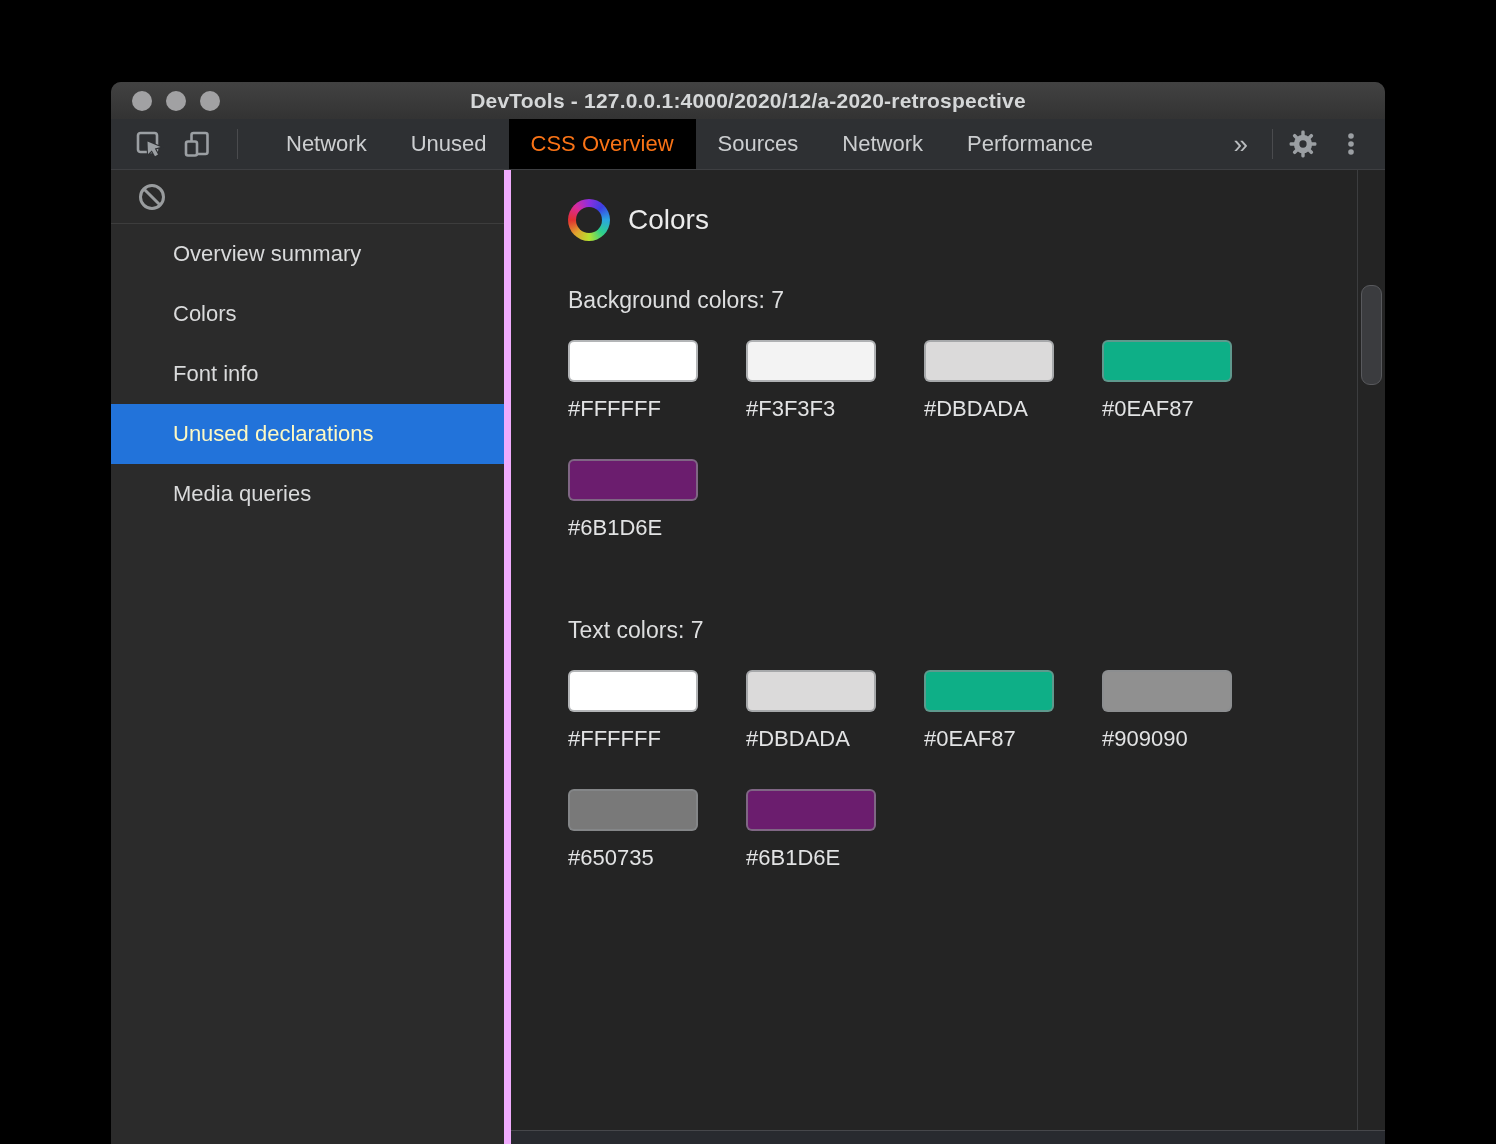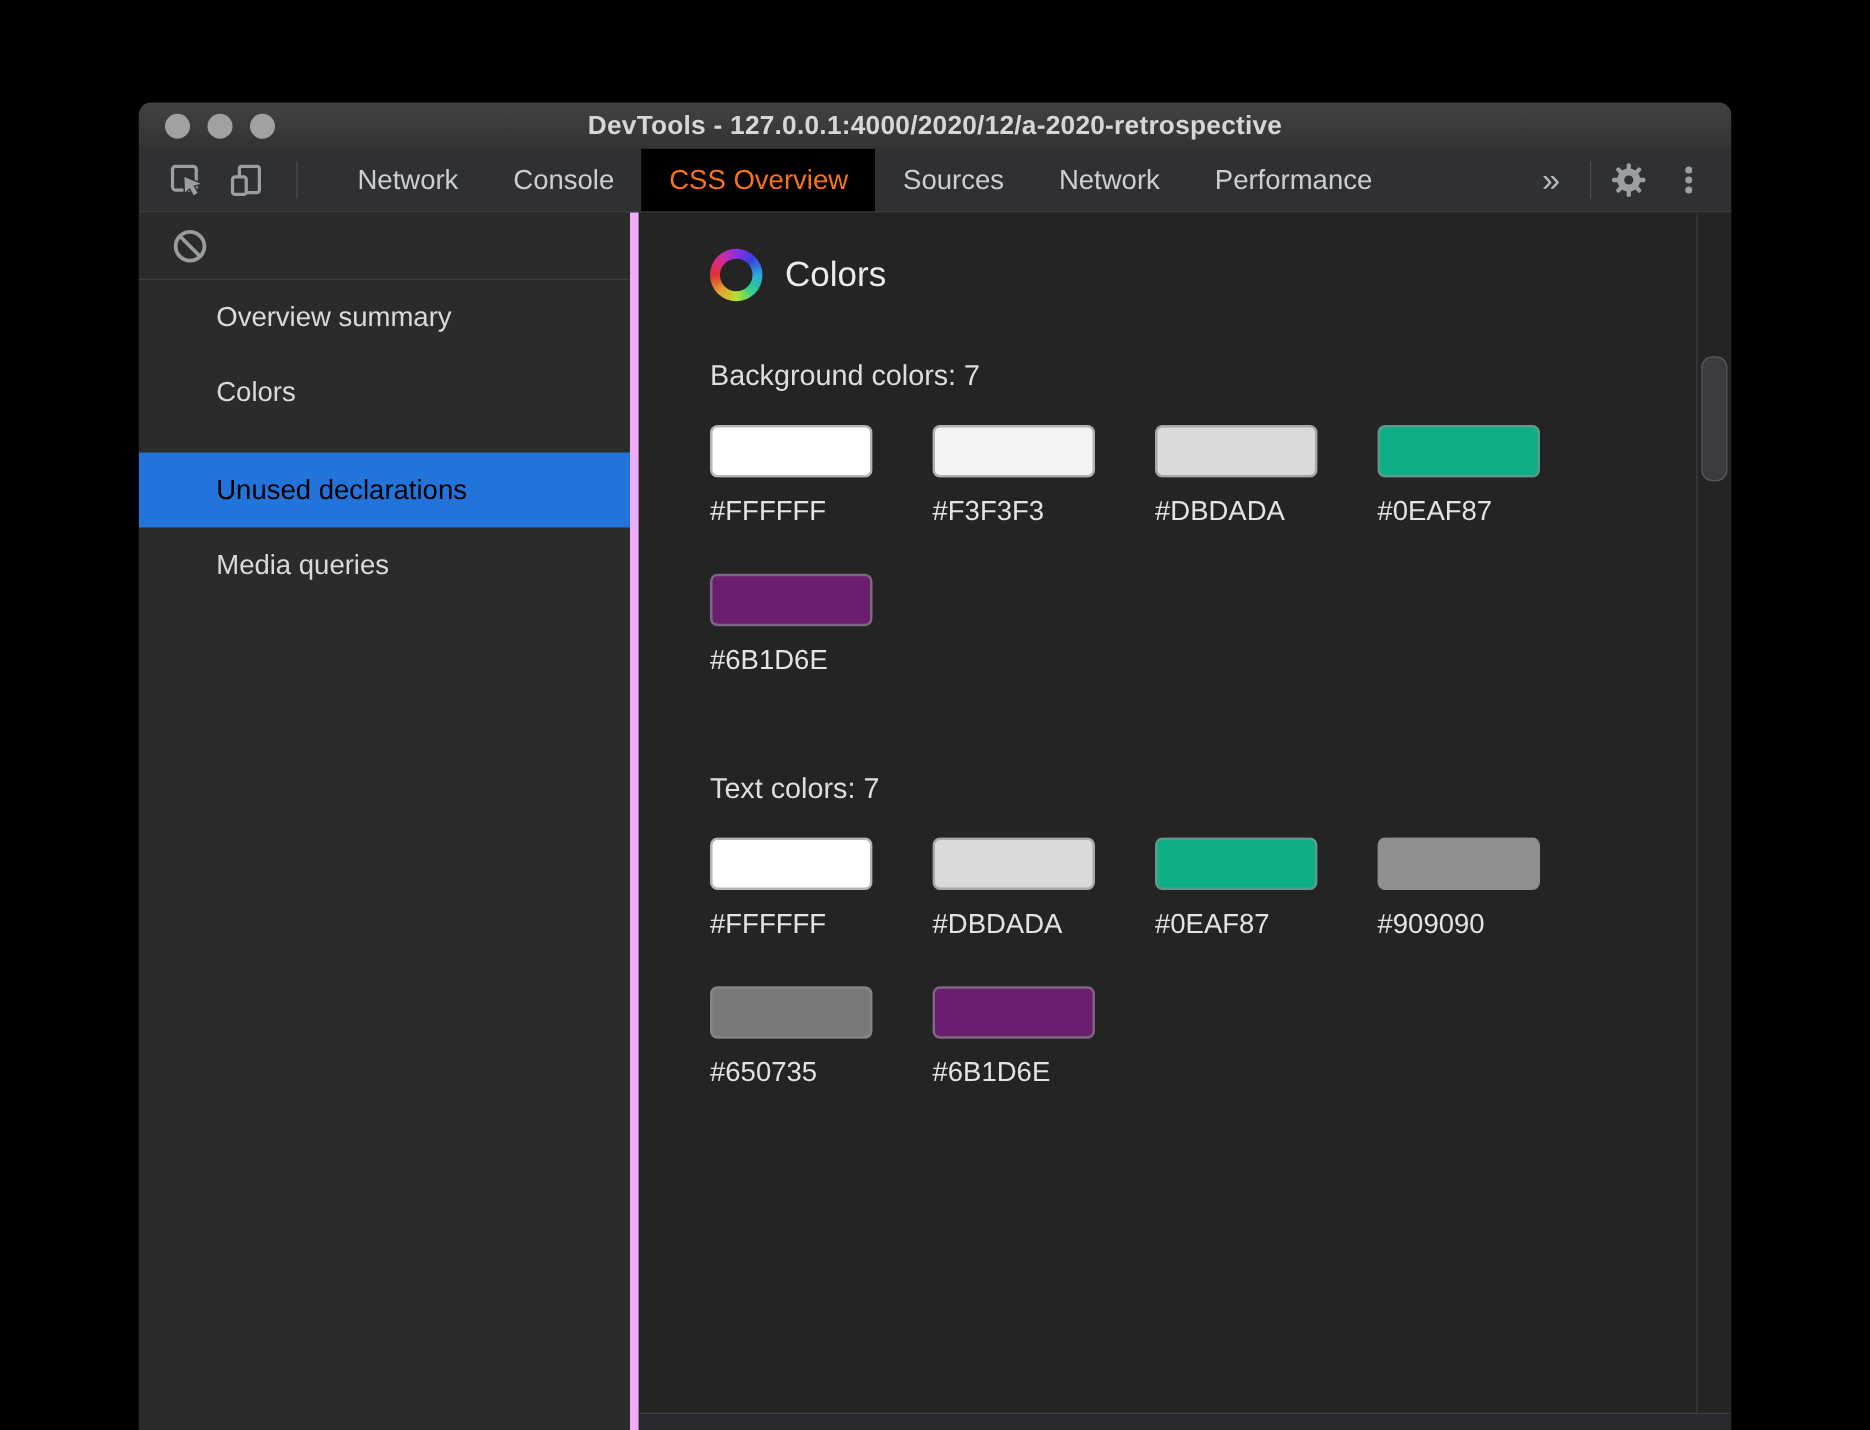--- a/index.html
+++ b/index.html
@@ -69,21 +69,21 @@
     height: 54px; flex: 0 0 54px; border-bottom: 1px solid #3d3d3d;
     display: flex; align-items: center; padding-left: 24px;
   }
   .side-toolbar .icon-btn { width: 34px; height: 34px; }
   .side-nav { padding-top: 0; }
   .side-item {
     height: 60px; display: flex; align-items: center;
     padding-left: 62px; font-size: 22px; color: #d9dadb; cursor: pointer;
     white-space: nowrap;
   }
-  .side-item.selected { color: #000000; margin-top: 18px; }
+  .side-item.selected { color: #fef9c3; }
 
   .main { flex: 1; display: flex; flex-direction: column; min-width: 0; }
   .content {
     flex: 1; position: relative; overflow: hidden;
     padding: 29px 85px 0 57px;
     background: #242424;
   }
   .heading-row { display: flex; align-items: center; gap: 18px; margin-bottom: 46px; }
   .color-wheel {
     width: 42px; height: 42px; border-radius: 50%;
@@ -155,21 +155,21 @@
         <svg width="30" height="30" viewBox="0 0 30 30">
           <rect x="9.5" y="4" width="16" height="21" rx="2" fill="none" stroke="#9b9fa3" stroke-width="2.6"></rect>
           <rect x="4" y="12.5" width="11" height="14" rx="2" fill="#2e3033" stroke="#9b9fa3" stroke-width="2.6"></rect>
         </svg>
       </span>
     </button>
     <div class="vdiv"></div>
 
     <div class="tabs" id="tabs">
         <div class="tab">Network</div>
-        <div class="tab">Console</div>
+        <div class="tab">Unused</div>
         <div class="tab active" style="background: rgb(0, 0, 0);">CSS Overview</div>
         <div class="tab">Sources</div>
         <div class="tab">Network</div>
         <div class="tab">Performance</div>
       </div>
 
     <button class="more-tabs">»</button>
     <div class="vdiv right-divider"></div>
 
     <button class="icon-btn">
@@ -211,20 +211,21 @@
             <svg width="32" height="32" viewBox="0 0 32 32">
               <circle cx="16" cy="16" r="11.5" fill="none" stroke="#999c9e" stroke-width="3"></circle>
               <line x1="8.2" y1="8.2" x2="23.8" y2="23.8" stroke="#999c9e" stroke-width="3"></line>
             </svg>
           </span>
         </button>
       </div>
       <nav class="side-nav" id="side-nav">
           <div class="side-item">Overview summary</div>
           <div class="side-item">Colors</div>
+          <div class="side-item">Font info</div>
           <div class="side-item selected" style="background: rgb(34, 115, 218);">Unused declarations</div>
           <div class="side-item">Media queries</div>
         </nav>
     </aside>
 
     <div class="main">
       <div class="content">
         <div class="heading-row">
           <span class="color-wheel"></span>
           <h1 class="page-heading">Colors</h1>

